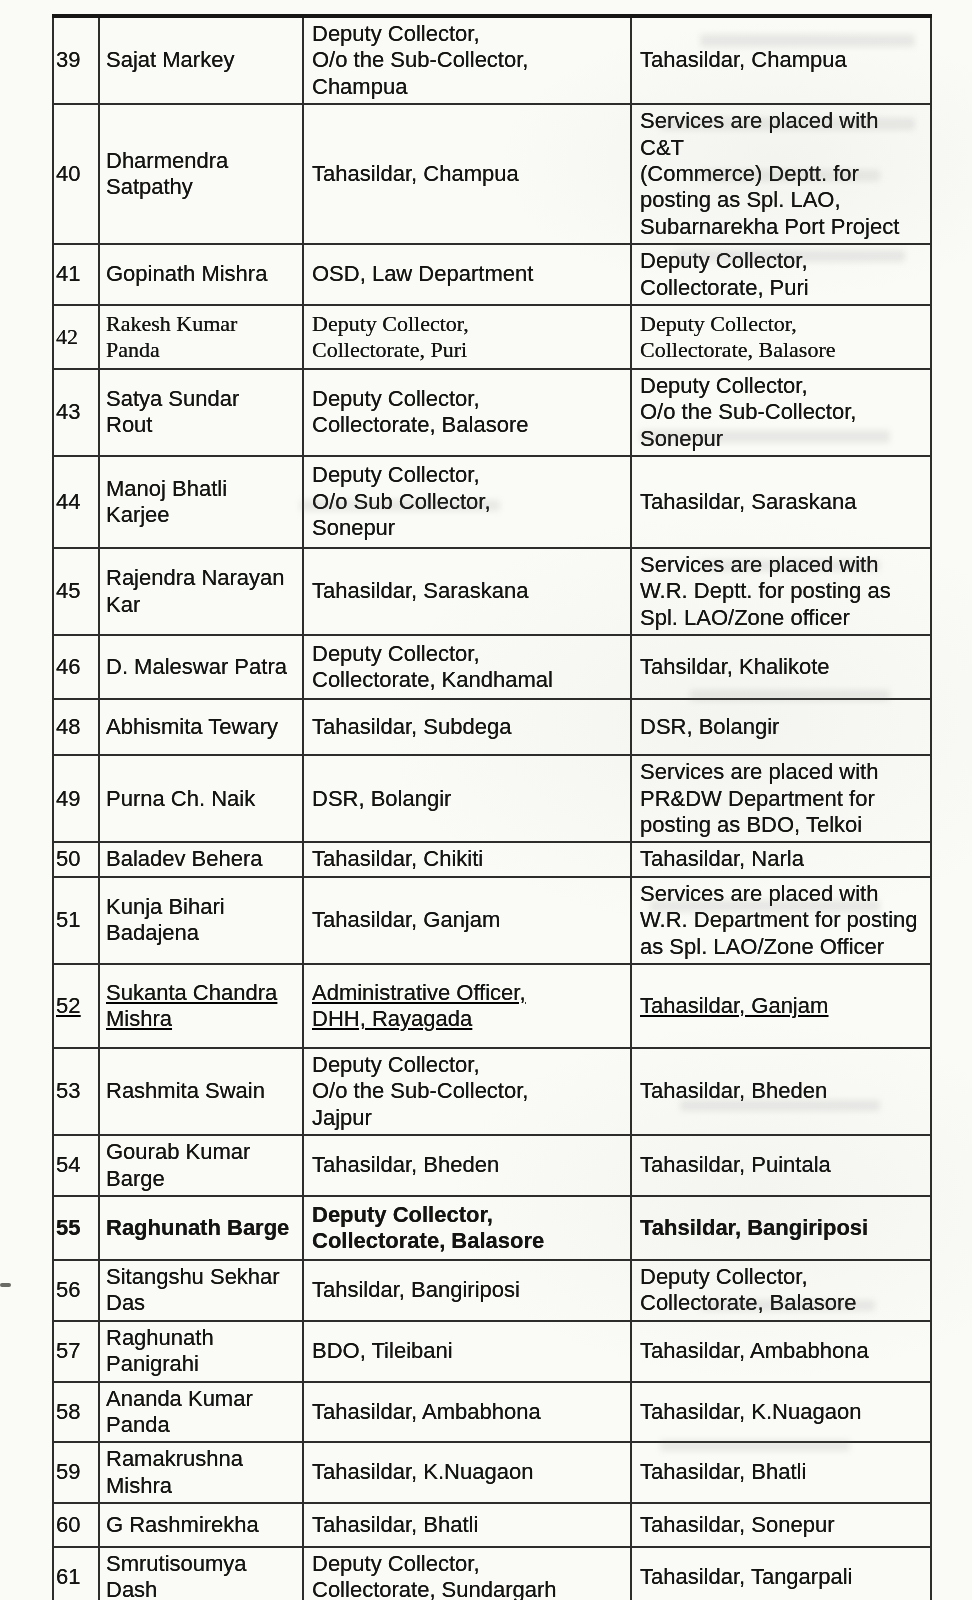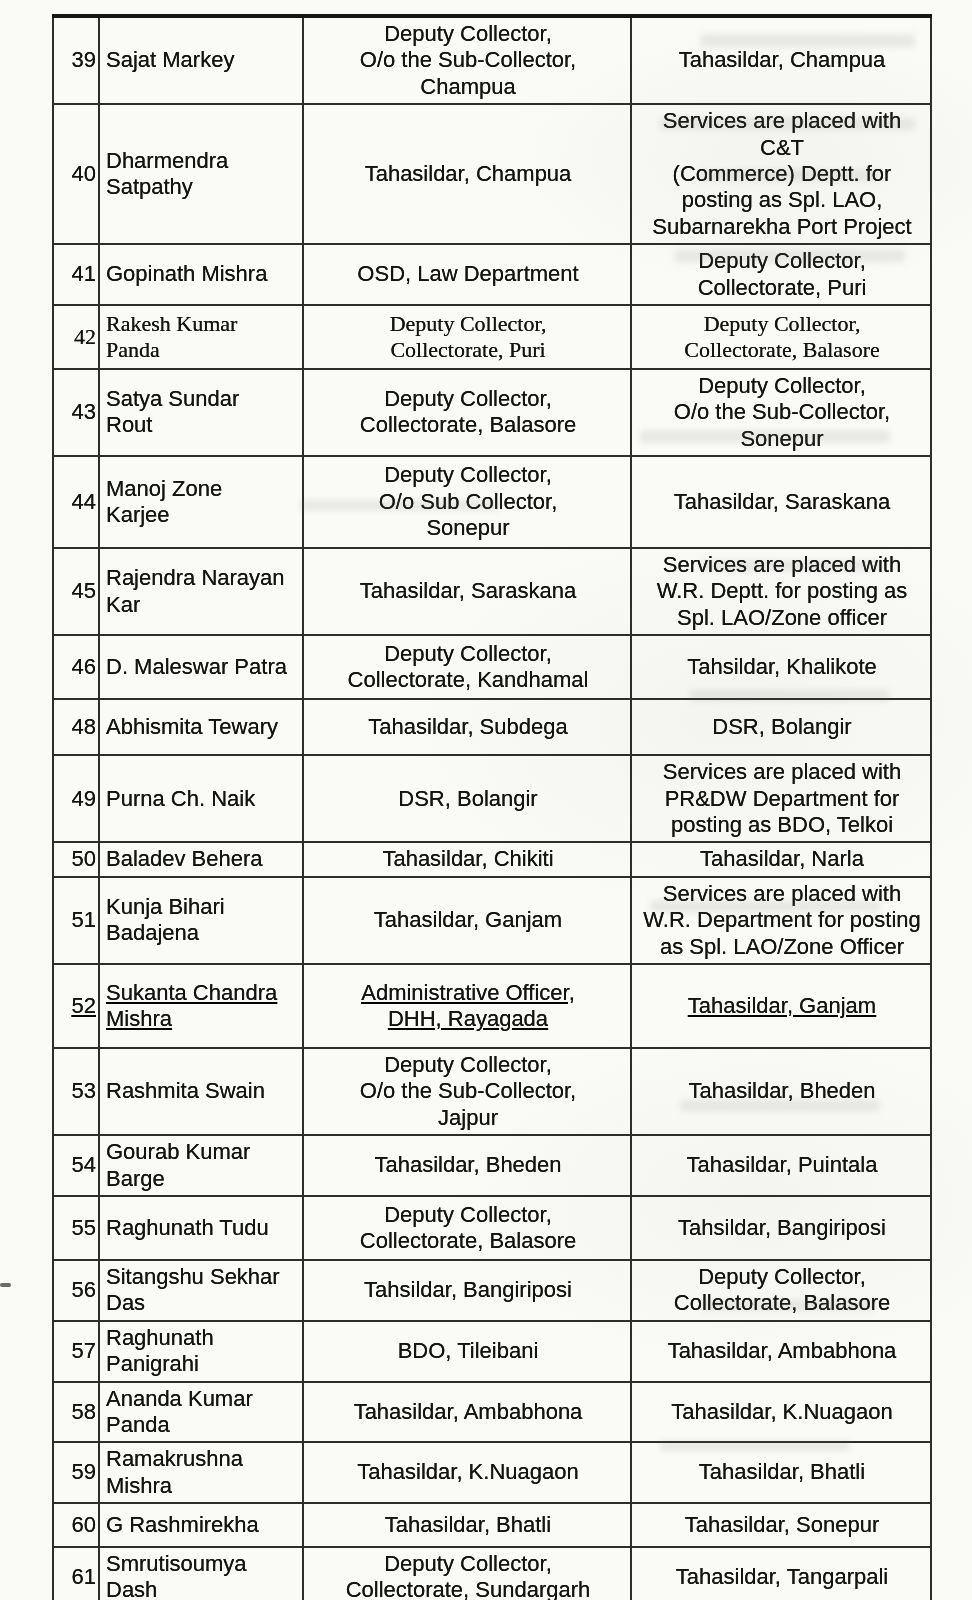--- a/index.html
+++ b/index.html
@@ -42,27 +42,26 @@
     font-size: 22px;
     line-height: 1.2;
     color: #141412;
     text-shadow: 0 0 0.6px #1a1a18;
     vertical-align: middle;
     padding: 3px 6px;
     white-space: pre-line;
     overflow: hidden;
   }
   .posting-table td.c-no {
-    text-align: right;
+    text-align: left;
     padding: 3px 2px;
   }
   .posting-table td.c-from,
   .posting-table td.c-to {
     padding-left: 8px;
-    text-align: center;
   }
   
   .ghost {
     position: absolute;
     background: rgba(110,118,104,0.12);
     filter: blur(3px);
     border-radius: 3px;
     pointer-events: none;
   }
   .edge-mark {
@@ -127,21 +126,21 @@
         <td class="c-name">Satya Sundar
 Rout</td>
         <td class="c-from">Deputy Collector,
 Collectorate, Balasore</td>
         <td class="c-to">Deputy Collector,
 O/o the Sub-Collector,
 Sonepur</td>
       </tr>
       <tr style="height: 92px;">
         <td class="c-no">44</td>
-        <td class="c-name">Manoj Zone
+        <td class="c-name">Manoj Bhatli
 Karjee</td>
         <td class="c-from">Deputy Collector,
 O/o Sub Collector,
 Sonepur</td>
         <td class="c-to">Tahasildar, Saraskana</td>
       </tr>
       <tr style="height: 72px;">
         <td class="c-no">45</td>
         <td class="c-name">Rajendra Narayan
 Kar</td>
@@ -202,23 +201,23 @@
 Jajpur</td>
         <td class="c-to">Tahasildar, Bheden</td>
       </tr>
       <tr style="height: 56px;">
         <td class="c-no">54</td>
         <td class="c-name">Gourab Kumar
 Barge</td>
         <td class="c-from">Tahasildar, Bheden</td>
         <td class="c-to">Tahasildar, Puintala</td>
       </tr>
-      <tr style="height: 64px;">
+      <tr style="height: 64px; font-weight: bold;">
         <td class="c-no">55</td>
-        <td class="c-name">Raghunath Tudu</td>
+        <td class="c-name">Raghunath Barge</td>
         <td class="c-from">Deputy Collector,
 Collectorate, Balasore</td>
         <td class="c-to">Tahsildar, Bangiriposi</td>
       </tr>
       <tr style="height: 56px;">
         <td class="c-no">56</td>
         <td class="c-name">Sitangshu Sekhar
 Das</td>
         <td class="c-from">Tahsildar, Bangiriposi</td>
         <td class="c-to">Deputy Collector,

